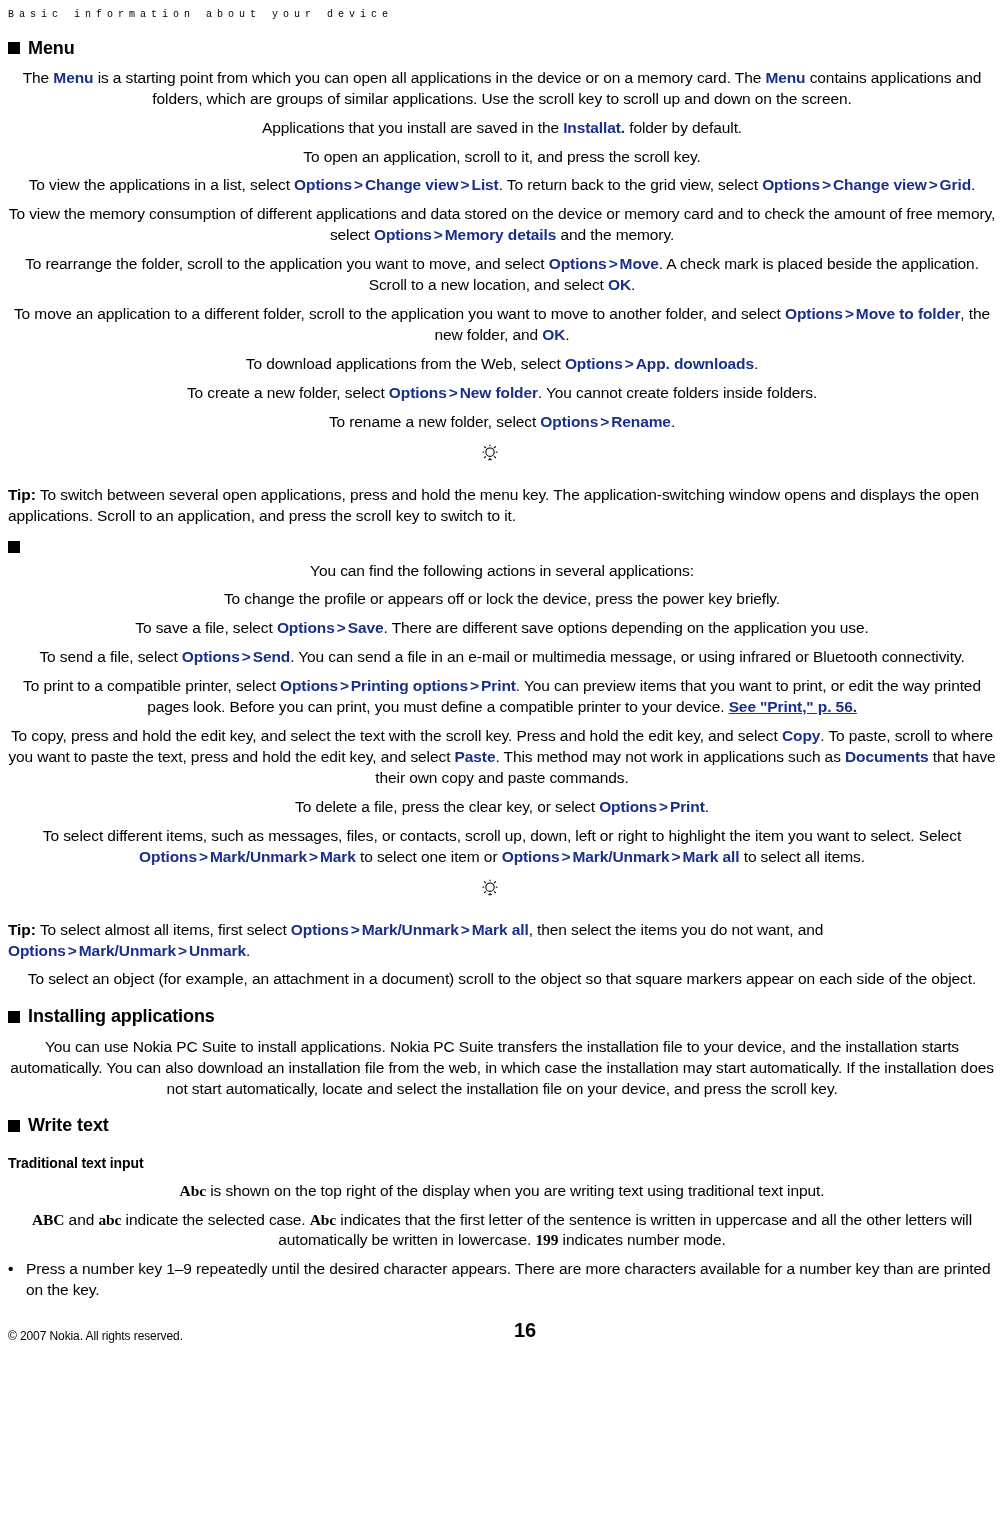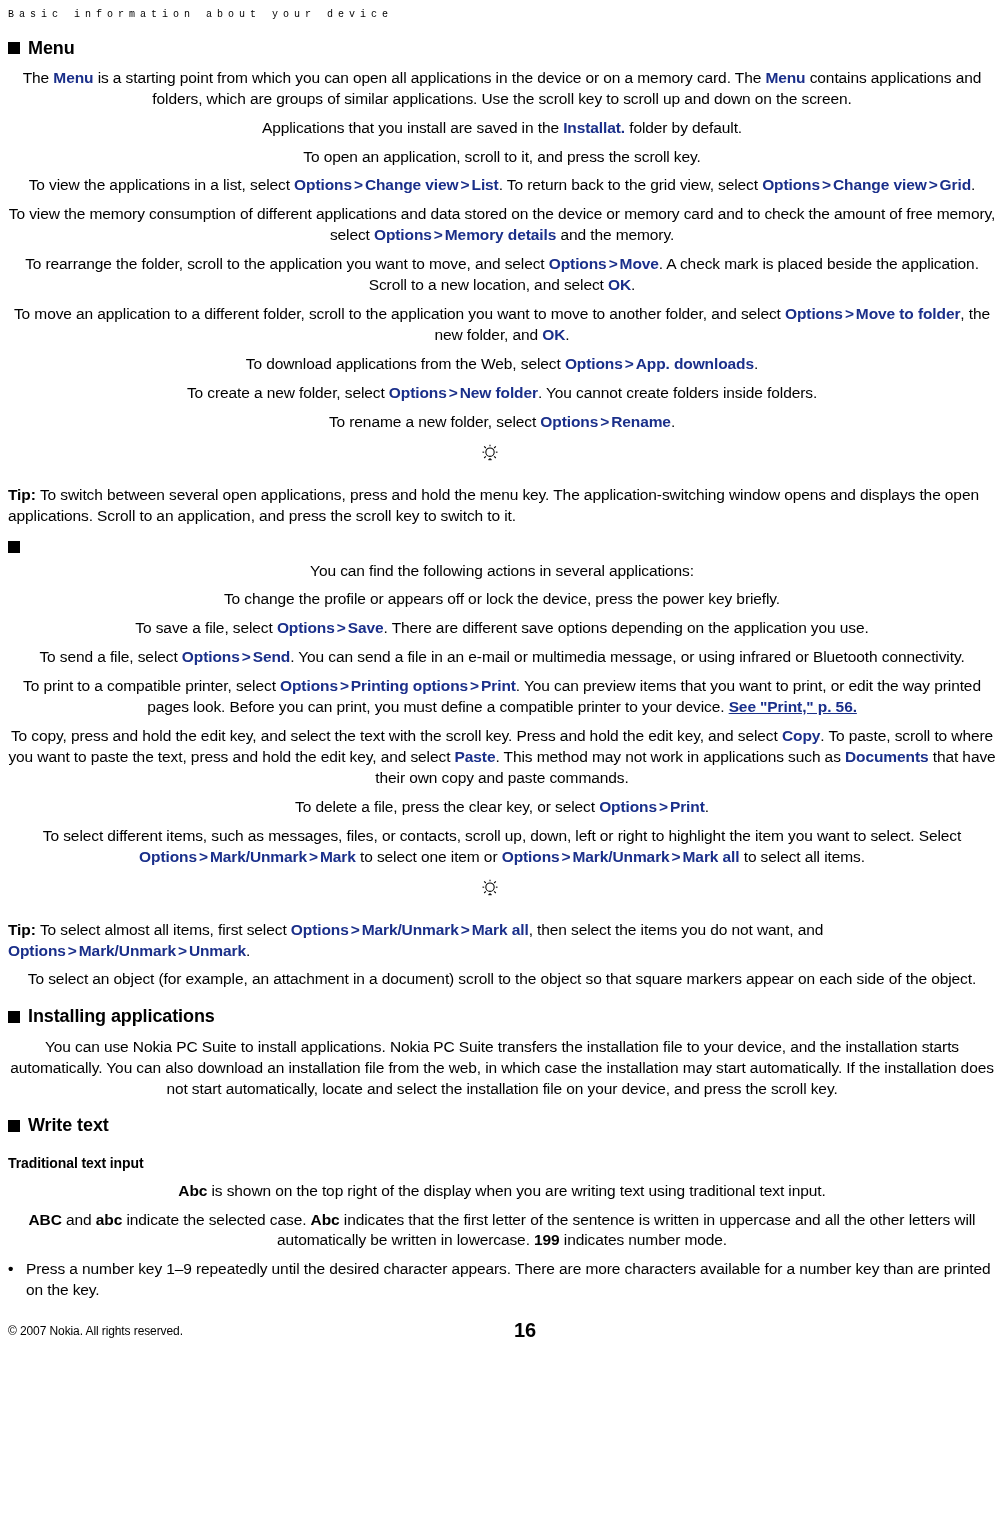--- a/index.html
+++ b/index.html
@@ -50,25 +50,25 @@
   .tip-icon svg { width: 20px; height: 20px; }
   .tip-text { flex: 1; }
   .tip-text .tip-label { font-weight: bold; }
   .bullet-row { display:flex; margin-bottom:6px;}
   .bullet-row .dot { width:18px; flex:0 0 18px; font-weight:bold;}
   .foot {
     margin-top: 16px;
     font-size: 12px;
     display:flex;
     justify-content: space-between;
-    align-items:center;
+    align-items:flex-end;
     padding-right: 460px;
   }
   .pgnum { font-weight: bold; font-size:20px;margin-left:28px;}
-  .indicator { font-weight: bold; font-family: Liberation Sans, sans-serif; }
+  .indicator { font-weight: bold; font-family: Liberation Serif, serif; }
 </style>
 </head>
 <body>
 
 <div class="running-head">Basic information about your device</div>
 
 <h2>
     <span class="sq"></span>
     <span>Menu</span>
   </h2>

